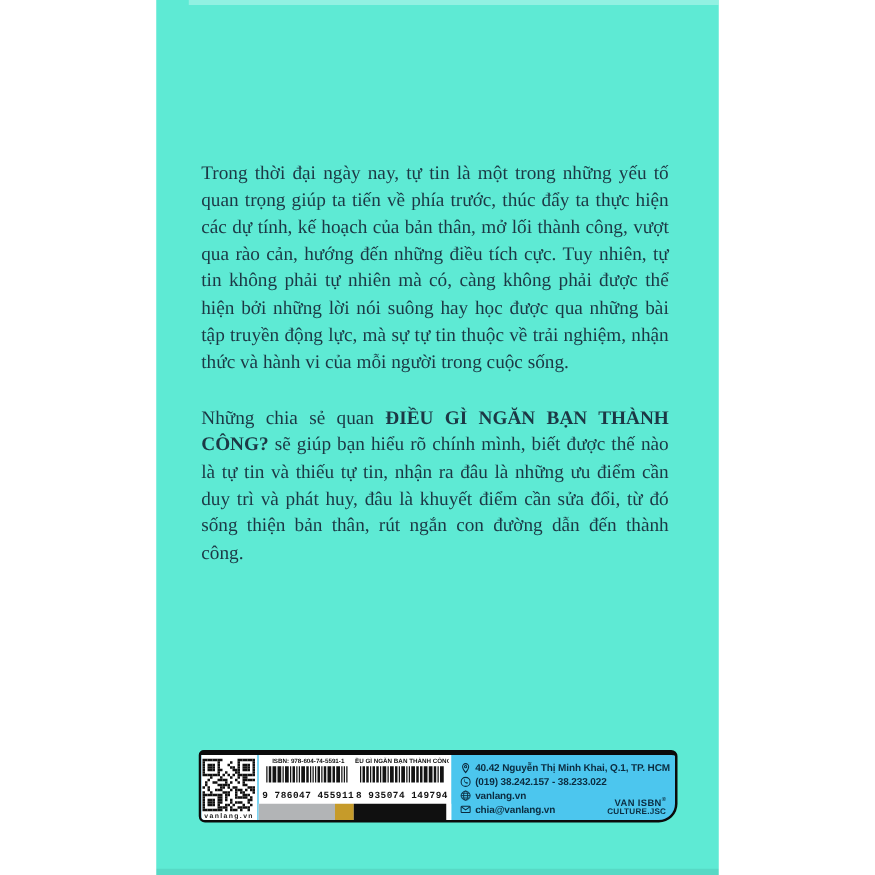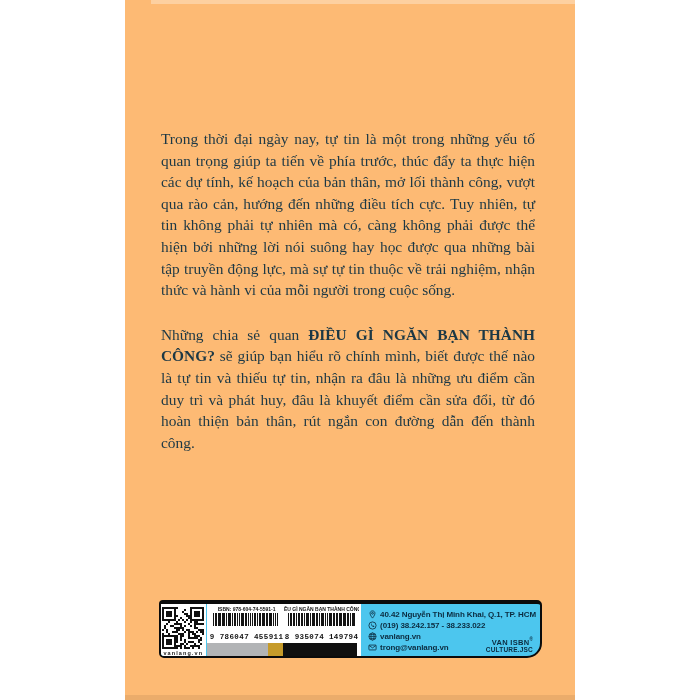--- a/index.html
+++ b/index.html
@@ -2,21 +2,21 @@
 <html><head>
 <meta charset="utf-8">
 <style>
   html,body{margin:0;padding:0;}
   body{
     width:700px;height:700px;position:relative;background:#ffffff;
     font-family:"Liberation Sans",sans-serif;overflow:hidden;
   }
   .cover{
     position:absolute;left:125px;top:0;width:450px;height:700px;
-    background:#fdba74;overflow:hidden;
+    background:#5eead4;overflow:hidden;
   }
   .top-edge{position:absolute;top:0;left:26px;right:0;height:4px;background:rgba(255,255,255,0.32);}
   .bottom-shade{position:absolute;bottom:0;left:0;width:100%;height:5px;background:rgba(0,0,0,0.07);}
 
   
   .blurb{
     position:absolute;left:36px;top:128px;width:374px;
     text-align:justify;color:#1c3845;
     font-family:"Liberation Serif","DejaVu Serif",serif;
     font-size:15.4px;line-height:21.6px;
@@ -58,21 +58,21 @@
   .brand-bottom{font:800 6.5px/7px "Liberation Sans",sans-serif;letter-spacing:0.2px;}
 </style>
 </head>
 <body>
 
 <div class="cover">
   <div class="top-edge"></div>
 
   <div class="blurb">
     <p class="p1">Trong thời đại ngày nay, tự tin là một trong những yếu tố quan trọng giúp ta tiến về phía trước, thúc đẩy ta thực hiện các dự tính, kế hoạch của bản thân, mở lối thành công, vượt qua rào cản, hướng đến những điều tích cực. Tuy nhiên, tự tin không phải tự nhiên mà có, càng không phải được thể hiện bởi những lời nói suông hay học được qua những bài tập truyền động lực, mà sự tự tin thuộc về trải nghiệm, nhận thức và hành vi của mỗi người trong cuộc sống.</p>
-    <p class="p2"><span>Những chia sẻ quan </span><span class="inline-title">ĐIỀU GÌ NGĂN BẠN THÀNH CÔNG?</span><span> sẽ giúp bạn hiểu rõ chính mình, biết được thế nào là tự tin và thiếu tự tin, nhận ra đâu là những ưu điểm cần duy trì và phát huy, đâu là khuyết điểm cần sửa đổi, từ đó hoàn thiện bản thân, rút ngắn con đường dẫn đến thành công.</span></p>
+    <p class="p2"><span>Những chia sẻ quan </span><span class="inline-title">ĐIỀU GÌ NGĂN BẠN THÀNH CÔNG?</span><span> sẽ giúp bạn hiểu rõ chính mình, biết được thế nào là tự tin và thiếu tự tin, nhận ra đâu là những ưu điểm cần duy trì và phát huy, đâu là khuyết điểm cần sửa đổi, từ đó sống thiện bản thân, rút ngắn con đường dẫn đến thành công.</span></p>
   </div>
 
   <div class="panel">
     <div class="qr-box">
       <div class="qr-grid" id="qr">
           <div class="qr-cell d"></div>
           <div class="qr-cell d"></div>
           <div class="qr-cell d"></div>
           <div class="qr-cell d"></div>
           <div class="qr-cell d"></div>
@@ -603,21 +603,21 @@
             <ellipse cx="5" cy="5" rx="1.8" ry="4"></ellipse>
             <path d="M1 5 h8 M1.7 2.9 h6.6 M1.7 7.1 h6.6"></path>
         </svg>
         <span class="c-txt">vanlang.vn</span>
       </div>
       <div class="c-row">
         <svg class="c-ic" viewBox="0 0 10 10" fill="none" stroke="#0b2b3f" stroke-width="0.9">
           <rect x="1" y="2.3" width="8" height="5.4" rx="0.6"></rect>
             <path d="M1.3 2.8 L5 5.4 L8.7 2.8"></path>
         </svg>
-        <span class="c-txt">trong@vanlang.vn</span>
+        <span class="c-txt">chia@vanlang.vn</span>
       </div>
       <div class="brand">
         <div class="brand-top"><span>VAN ISBN</span><span class="reg">®</span></div>
         <div class="brand-bottom">CULTURE.JSC</div>
       </div>
     </div>
   </div>
 
   <div class="bottom-shade"></div>
 </div>

